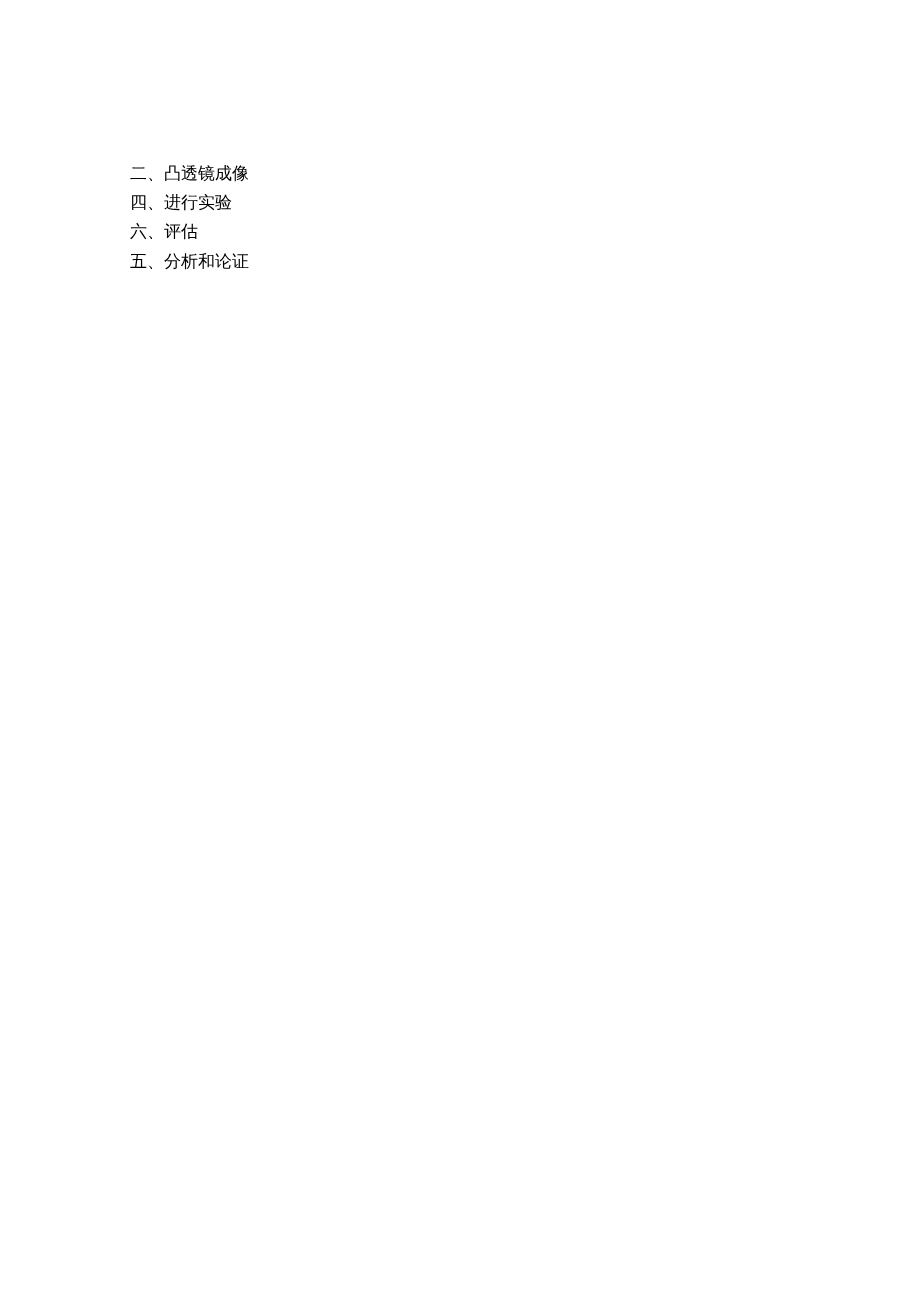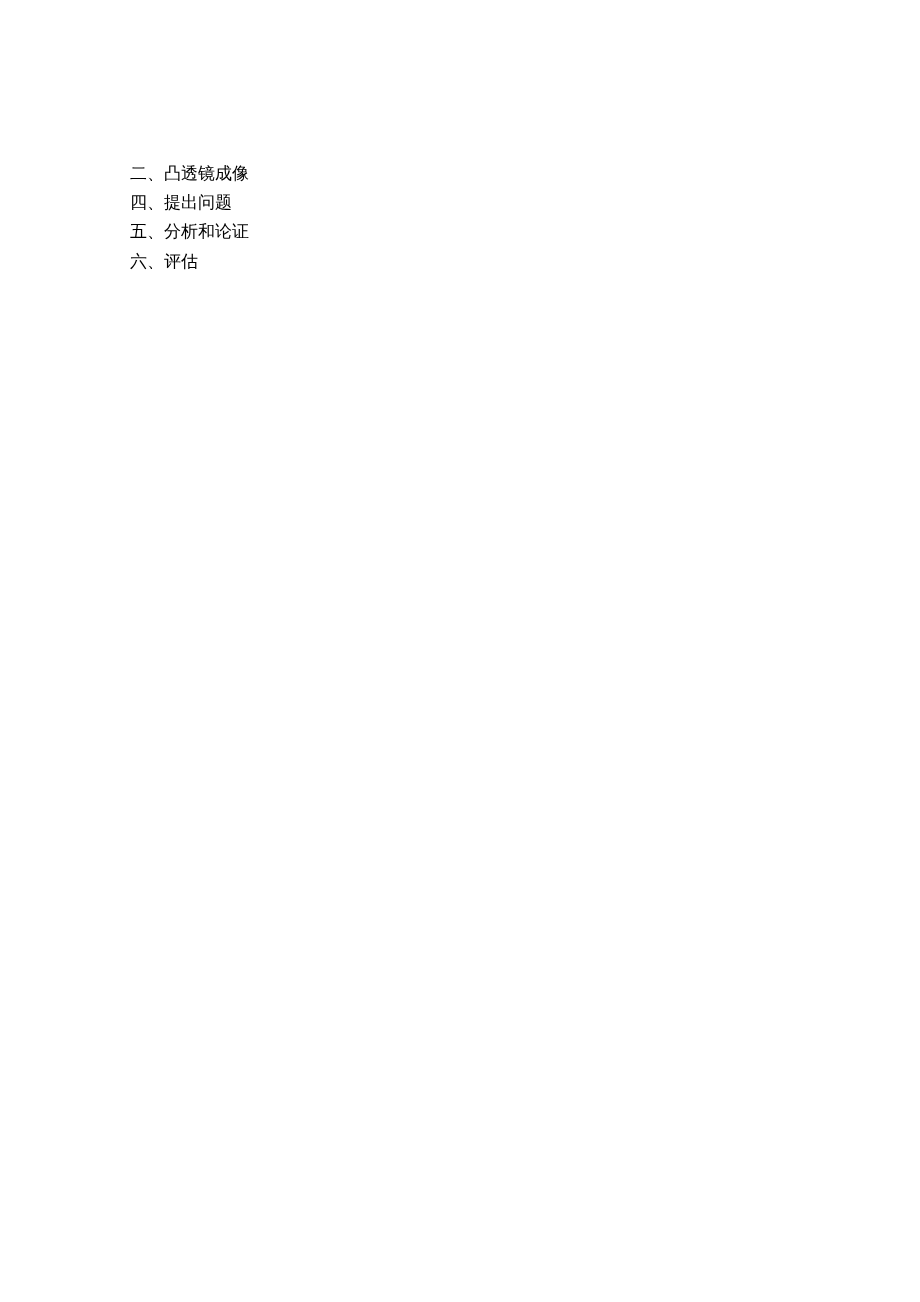--- a/index.html
+++ b/index.html
@@ -25,16 +25,16 @@
     }
     .item {
       margin-bottom: 2px;
     }
   </style>
 </head>
 <body>
 
 <div class="page">
   <div class="item">二、凸透镜成像</div>
-  <div class="item">四、提出问题</div>
+  <div class="item">四、进行实验</div>
+  <div class="item">六、评估</div>
   <div class="item">五、分析和论证</div>
-  <div class="item">六、评估</div>
 </div>
 
 </body></html>

